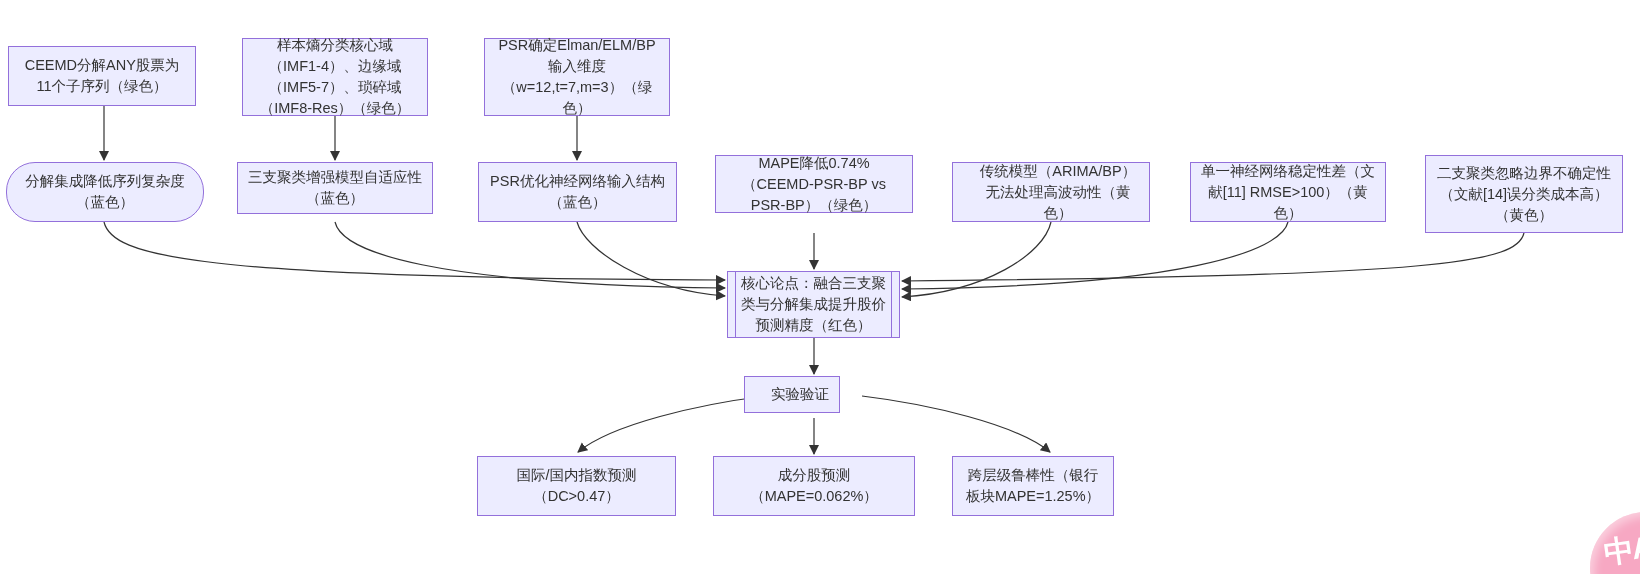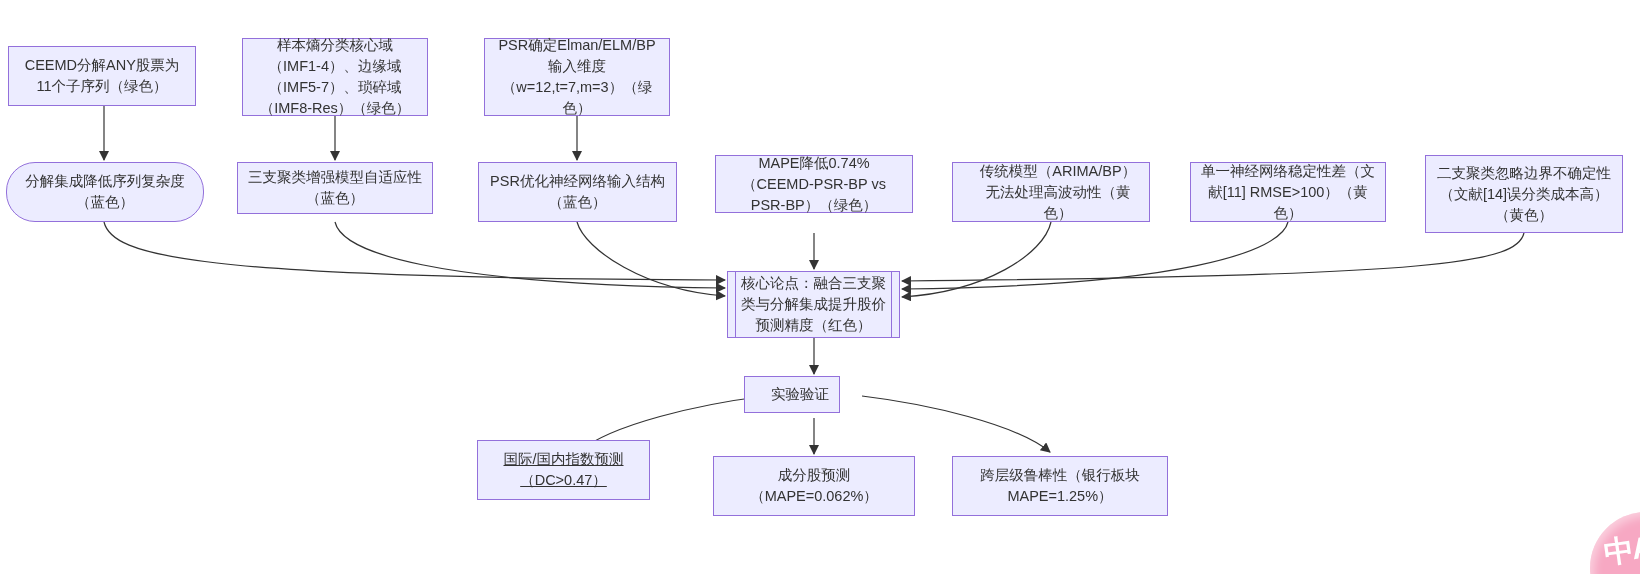--- a/index.html
+++ b/index.html
@@ -25,23 +25,23 @@
   .n-traditional-limit{left:952px;top:162px;width:198px;height:60px;padding-left:24px;}
   .n-single-nn-limit{left:1190px;top:162px;width:196px;height:60px;}
   .n-two-way-limit{left:1425px;top:155px;width:198px;height:78px;}
   
   .n-core-thesis{left:727px;top:271px;width:173px;height:67px;padding:4px 6px;}
   .n-core-thesis .inner-line{position:absolute;top:0;bottom:0;width:0;border-left:1px solid #9370DB;}
   .n-core-thesis .inner-line.left{left:7px;}
   .n-core-thesis .inner-line.right{right:7px;}
   
   .n-experiment{left:744px;top:376px;width:96px;height:37px;}
-  .n-index-pred{left:477px;top:440px;width:173px;height:60px;text-decoration:underline;}
+  .n-index-pred{left:477px;top:456px;width:199px;height:60px;}
   .n-stock-pred{left:713px;top:456px;width:202px;height:60px;}
-  .n-robustness{left:952px;top:456px;width:216px;height:60px;}
+  .n-robustness{left:952px;top:456px;width:162px;height:60px;}
   
   .logo-badge{
     position:absolute;z-index:3;left:1590px;top:512px;width:112px;height:112px;
     border-radius:50%;background:#F7A8C3;
     box-shadow:inset 4px 4px 10px rgba(255,255,255,.45);
     color:#ffffff;font-weight:bold;font-size:30px;
     display:flex;align-items:flex-start;justify-content:flex-start;
     padding:18px 0 0 14px;box-sizing:border-box;cursor:pointer;border:none;
   }
   .logo-badge span{transform:rotate(-8deg);letter-spacing:-2px;}

